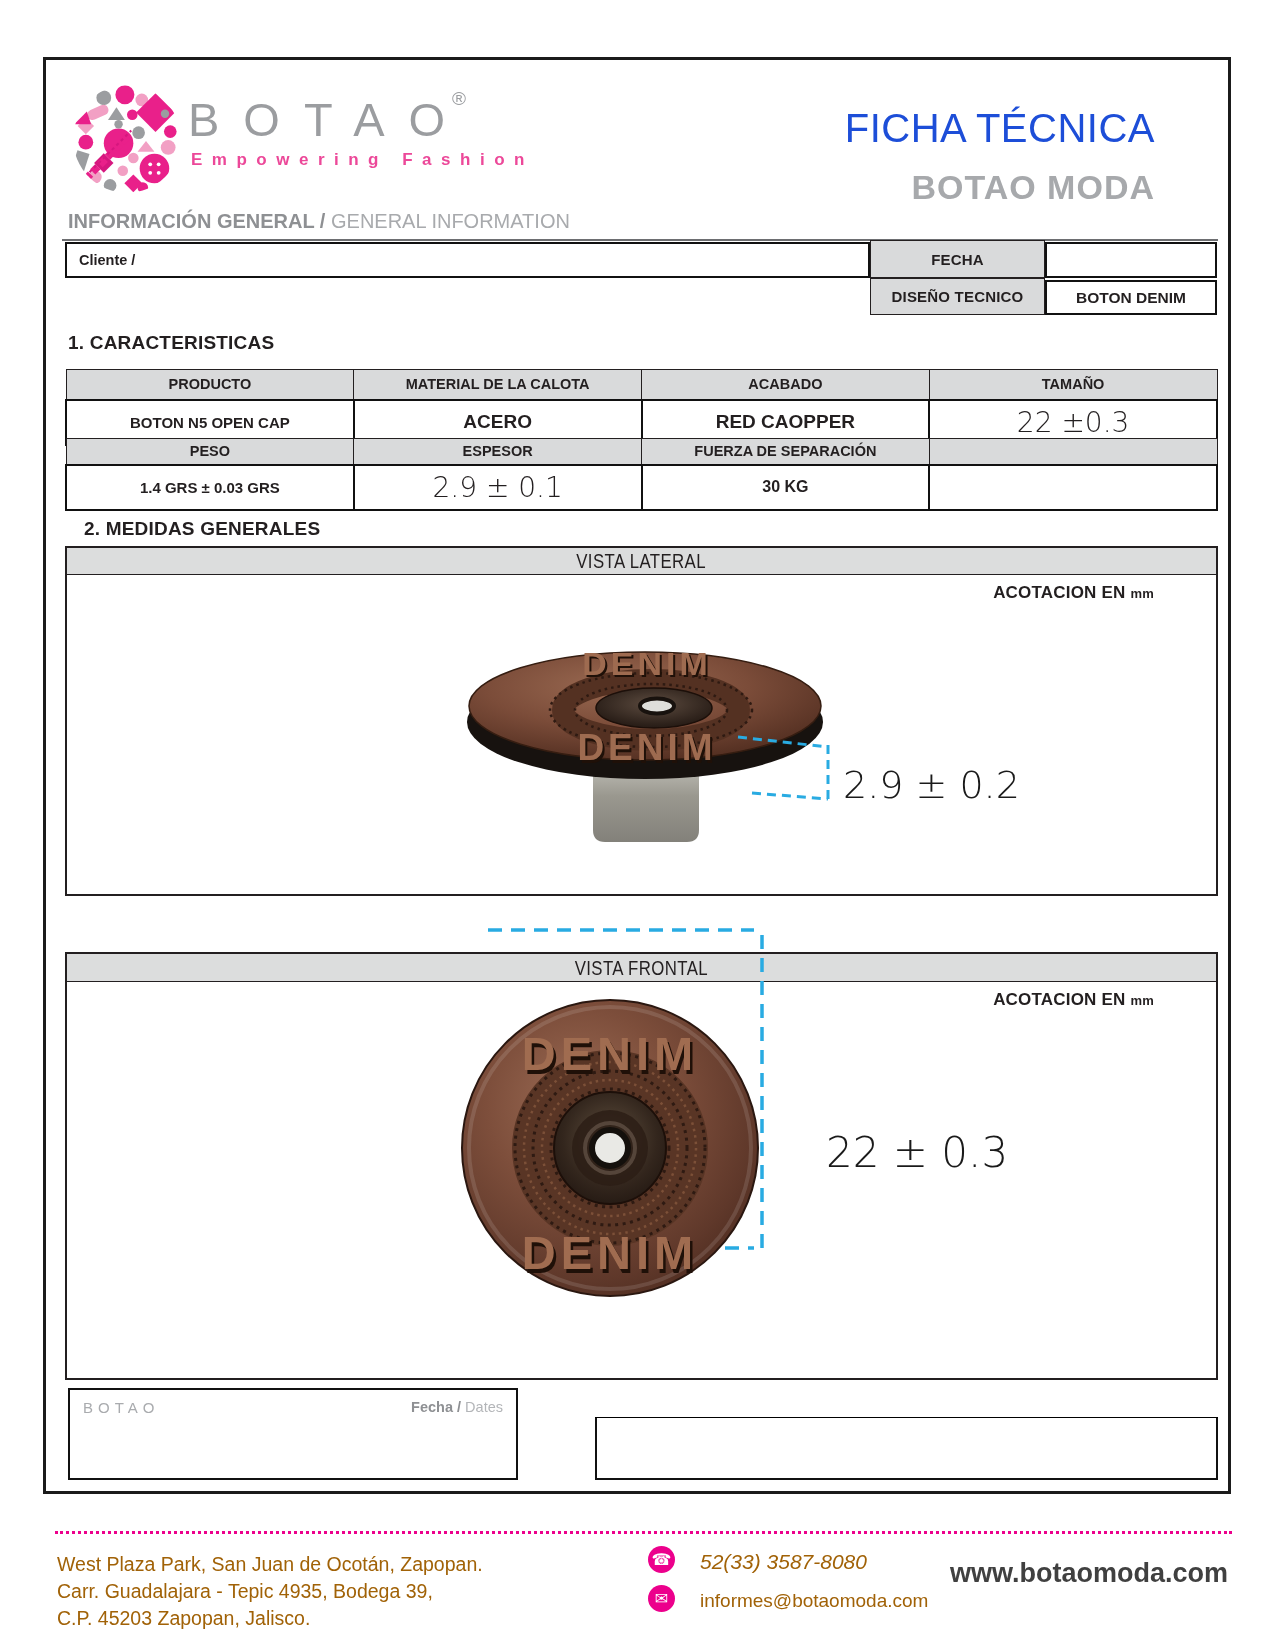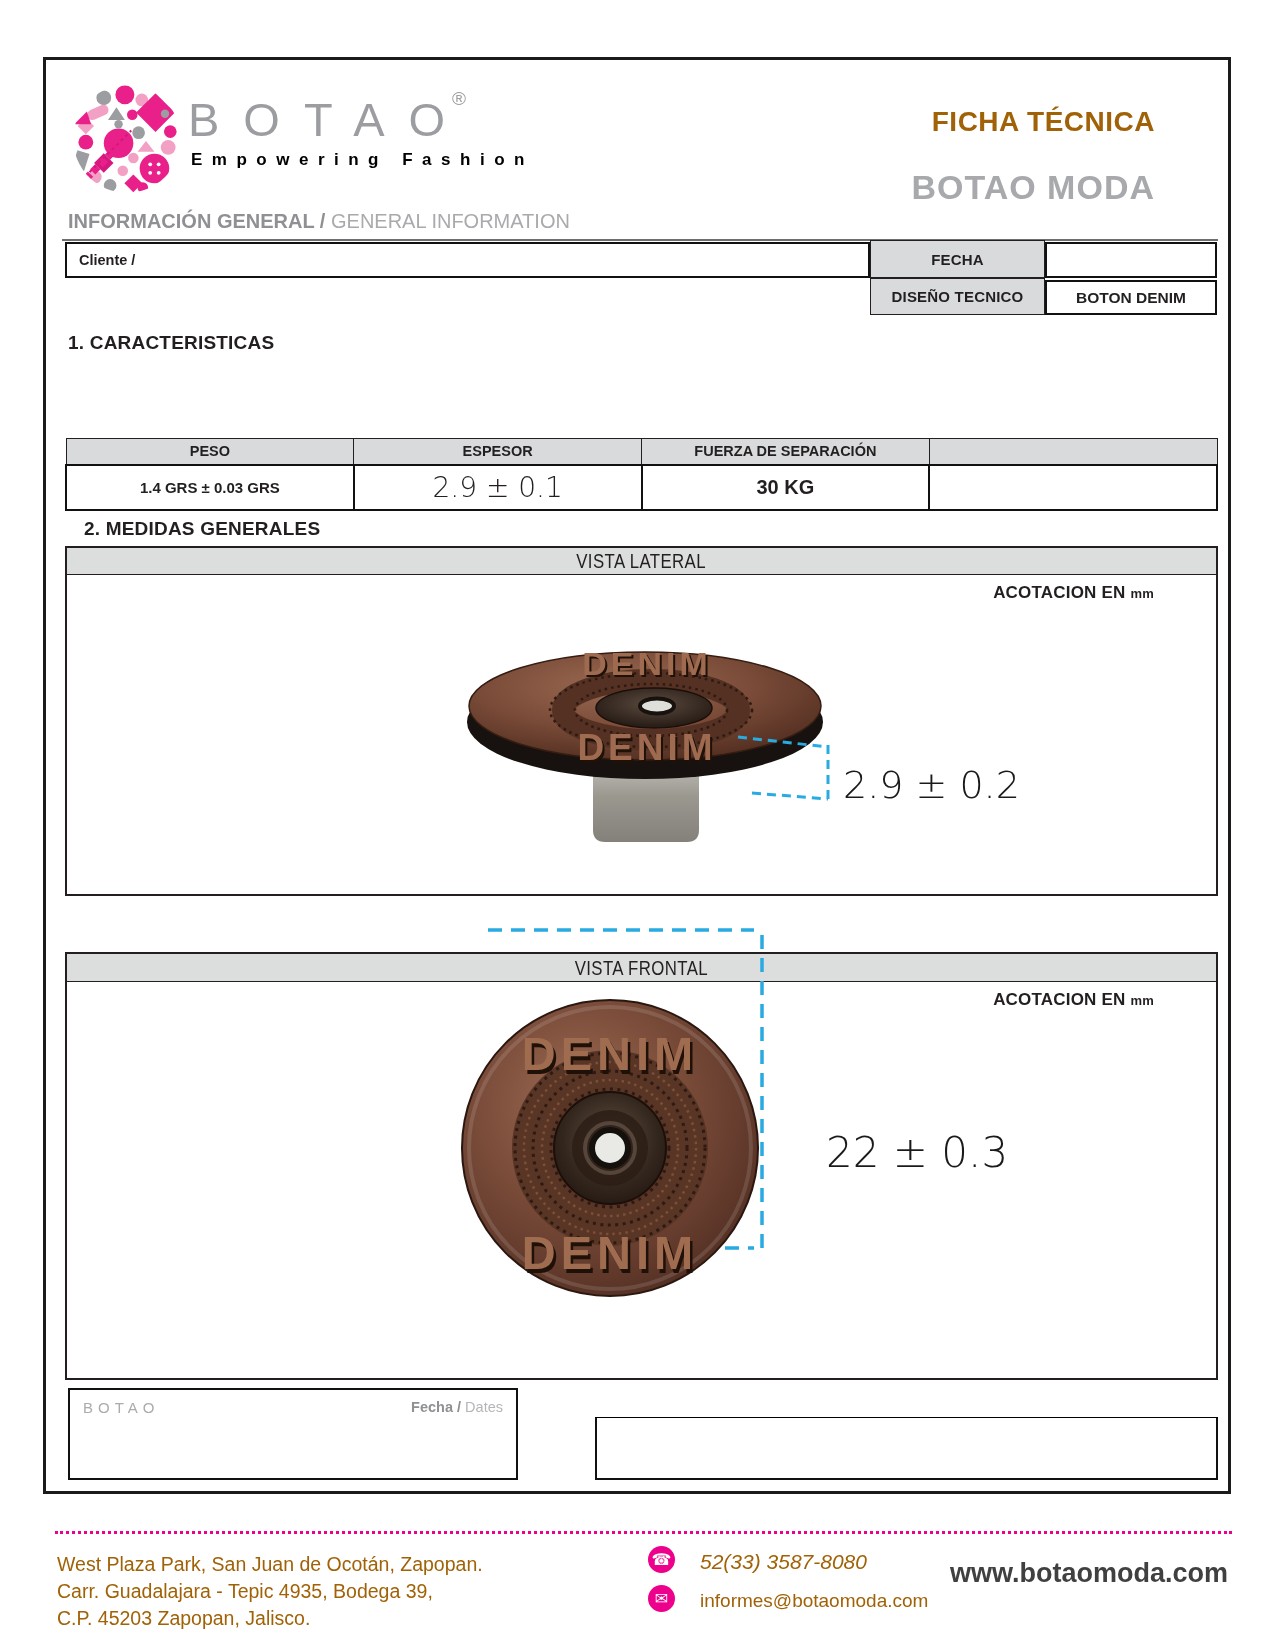--- a/index.html
+++ b/index.html
@@ -22,22 +22,22 @@
   .viewbar { background:#dcdddd; border-bottom:1.5px solid #231F20; display:flex; align-items:center; justify-content:center; }
   .viewtitle { font-size:21px; letter-spacing:0.5px; transform:scaleX(0.8); color:#231F20; }
   .acot { font-weight:bold; font-size:17px; letter-spacing:0.2px; text-align:right; }
   .acot .unit { font-size:13px; }
   .dim { font-weight:300; font-family:"DejaVu Sans", sans-serif; color:#1a1a1a; }
   .footer-gray { color:#a16207; }
   .circle-icon { width:27px; height:27px; border-radius:50%; background:#EC008C; color:#fff;
                  display:flex; align-items:center; justify-content:center; font-size:16px; }
   .dotted-pink { border-top:3px dotted #EC008C; }
   .logo-brand { color:#9b9da0; font-size:47px; font-weight:400; letter-spacing:24px; }
-  .logo-tag   { color:#000000; font-size:17px; font-weight:bold; letter-spacing:9.5px; }
-  .doc-title  { color:#a16207; font-weight:bold; font-size:28px; letter-spacing:0.5px; }
+  .logo-tag   { color:#ec4899; font-size:17px; font-weight:bold; letter-spacing:9.5px; }
+  .doc-title  { color:#1d4ed8; font-weight:normal; font-size:40px; letter-spacing:0.5px; }
   .doc-sub    { color:#a7a9ac; font-weight:bold; font-size:34px; letter-spacing:1px; }
 </style>
 </head>
 <body>
 
 <div class="page">
 
   <div class="abs frame" style="left:43px; top:57px; width:1188px; height:1437px;"></div>
 
   <div class="abs" style="left:72px; top:82px; width:110px; height:114px;">
@@ -107,33 +107,49 @@
   <div class="abs valcell" style="left:65px; top:242px; width:805px; height:36px; justify-content:flex-start; padding-left:12px;">
     <span style="font-weight:bold; font-size:14.5px;text-align:center;">Cliente /</span>
   </div>
   <div class="abs graycell" style="left:870px; top:240px; width:175px; height:38px;">FECHA</div>
   <div class="abs valcell" style="left:1045px; top:242px; width:172px; height:36px;"></div>
   <div class="abs graycell" style="left:870px; top:278px; width:175px; height:37px;">DISEÑO TECNICO</div>
   <div class="abs valcell" style="left:1045px; top:280px; width:172px; height:35px; font-weight:bold; font-size:15.5px;">BOTON DENIM</div>
 
   <div class="abs sechead" style="left:68px; top:332px;">1. CARACTERISTICAS</div>
 
+  <table class="spec abs" style="left:65px; top:369px;">
+    <tbody>
+        <tr>
+      <td class="th">PRODUCTO</td>
+      <td class="th">MATERIAL DE LA CALOTA</td>
+      <td class="th">ACABADO</td>
+      <td class="th">TAMAÑO</td>
+    </tr>
+    <tr>
+      <td class="tv" style="font-size:15px;">BOTON  N5 OPEN CAP</td>
+      <td class="tv" style="font-size:19px;">ACERO</td>
+      <td class="tv" style="font-size:19px;">RED CAOPPER</td>
+      <td class="tv big">22 ±0.3</td>
+    </tr>
+  </tbody>
+    </table>
 
   <table class="spec abs" style="left:65px; top:438px;">
     <tbody>
         <tr>
       <td class="th" style="height:26px;">PESO</td>
       <td class="th" style="height:26px;">ESPESOR</td>
       <td class="th" style="height:26px;">FUERZA DE SEPARACIÓN</td>
       <td class="th" style="height:26px;"></td>
     </tr>
     <tr>
       <td class="tv" style="font-size:15px;">1.4 GRS  ± 0.03 GRS</td>
       <td class="tv big">2.9 ± 0.1</td>
-      <td class="tv" style="font-size:20px;">30 KG</td>
+      <td class="tv" style="font-size:16px;">30 KG</td>
       <td class="tv"></td>
     </tr>
   </tbody>
     </table>
 
   <div class="abs sechead" style="left:76px; top:518px;margin-left:8px;">2. MEDIDAS GENERALES</div>
 
   <div class="abs viewbox" style="left:65px; top:546px; width:1153px; height:350px;">
     <div class="viewbar" style="height:27px;">
       <span class="viewtitle">VISTA LATERAL</span>

